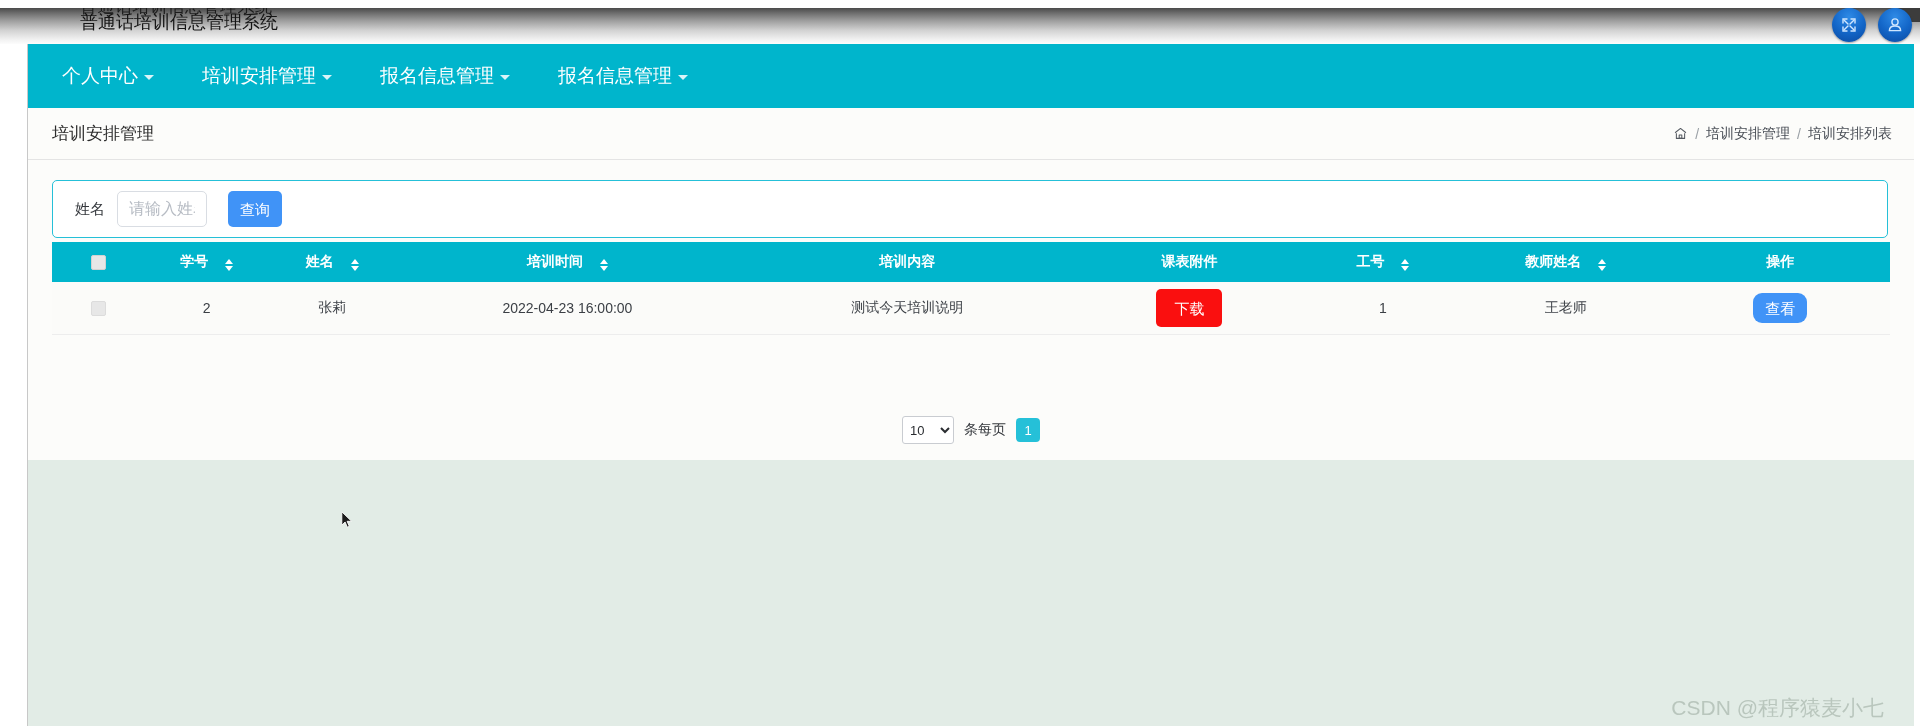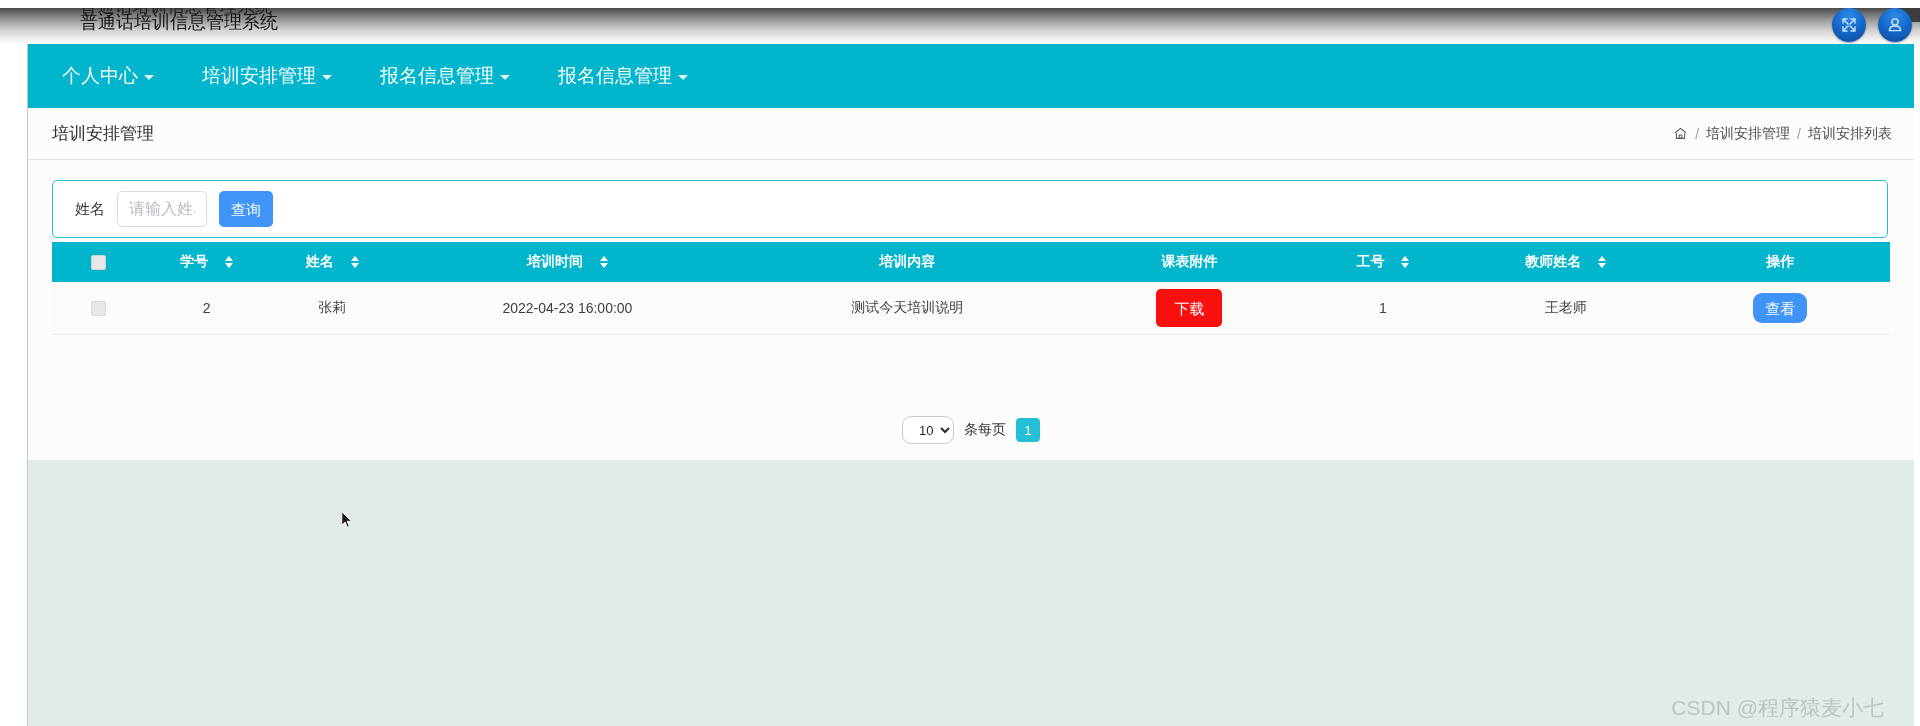--- a/index.html
+++ b/index.html
@@ -203,20 +203,21 @@
     font-size: 15px;
     color: #ffffff;
     cursor: pointer;
     font-family: "Liberation Sans", sans-serif;
     line-height: 1;
   }
   .btn-query {
     background: #4093f7;
     width: 54px;
     height: 36px;
+    margin-left: 9px;
   }
   
   .table-wrap {
     position: absolute;
     left: 28px;
     top: 234px;
     width: 1886px;
   }
   table.grid {
     border-collapse: collapse;
@@ -228,21 +229,21 @@
     background: #00b5cc;
     color: #ffffff;
     font-size: 14px;
     font-weight: bold;
     height: 40px;
     text-align: center;
     padding: 0;
   }
   .th-inner {
     display: flex;
-    align-items: center;
+    align-items: flex-end;
     justify-content: center;
     gap: 16px;
   }
   .sort-arrows {
     display: inline-flex;
     flex-direction: column;
     justify-content: center;
     gap: 2px;
     margin-left: 1px;
   }
@@ -296,24 +297,24 @@
     display: flex;
     align-items: center;
     justify-content: center;
     gap: 10px;
   }
   .pager-select {
     width: 52px;
     height: 28px;
     font-size: 13px;
     border: 1px solid #c9ccd1;
-    border-radius: 9px;
+    border-radius: 3px;
     background: #ffffff;
     color: #2a2d31;
-    padding-left: 12px;
+    padding-left: 3px;
     font-family: "Liberation Sans", sans-serif;
     cursor: pointer;
   }
   .pager-label {
     font-size: 14px;
     color: #35383d;
   }
   .pager-page {
     min-width: 24px;
     height: 24px;

